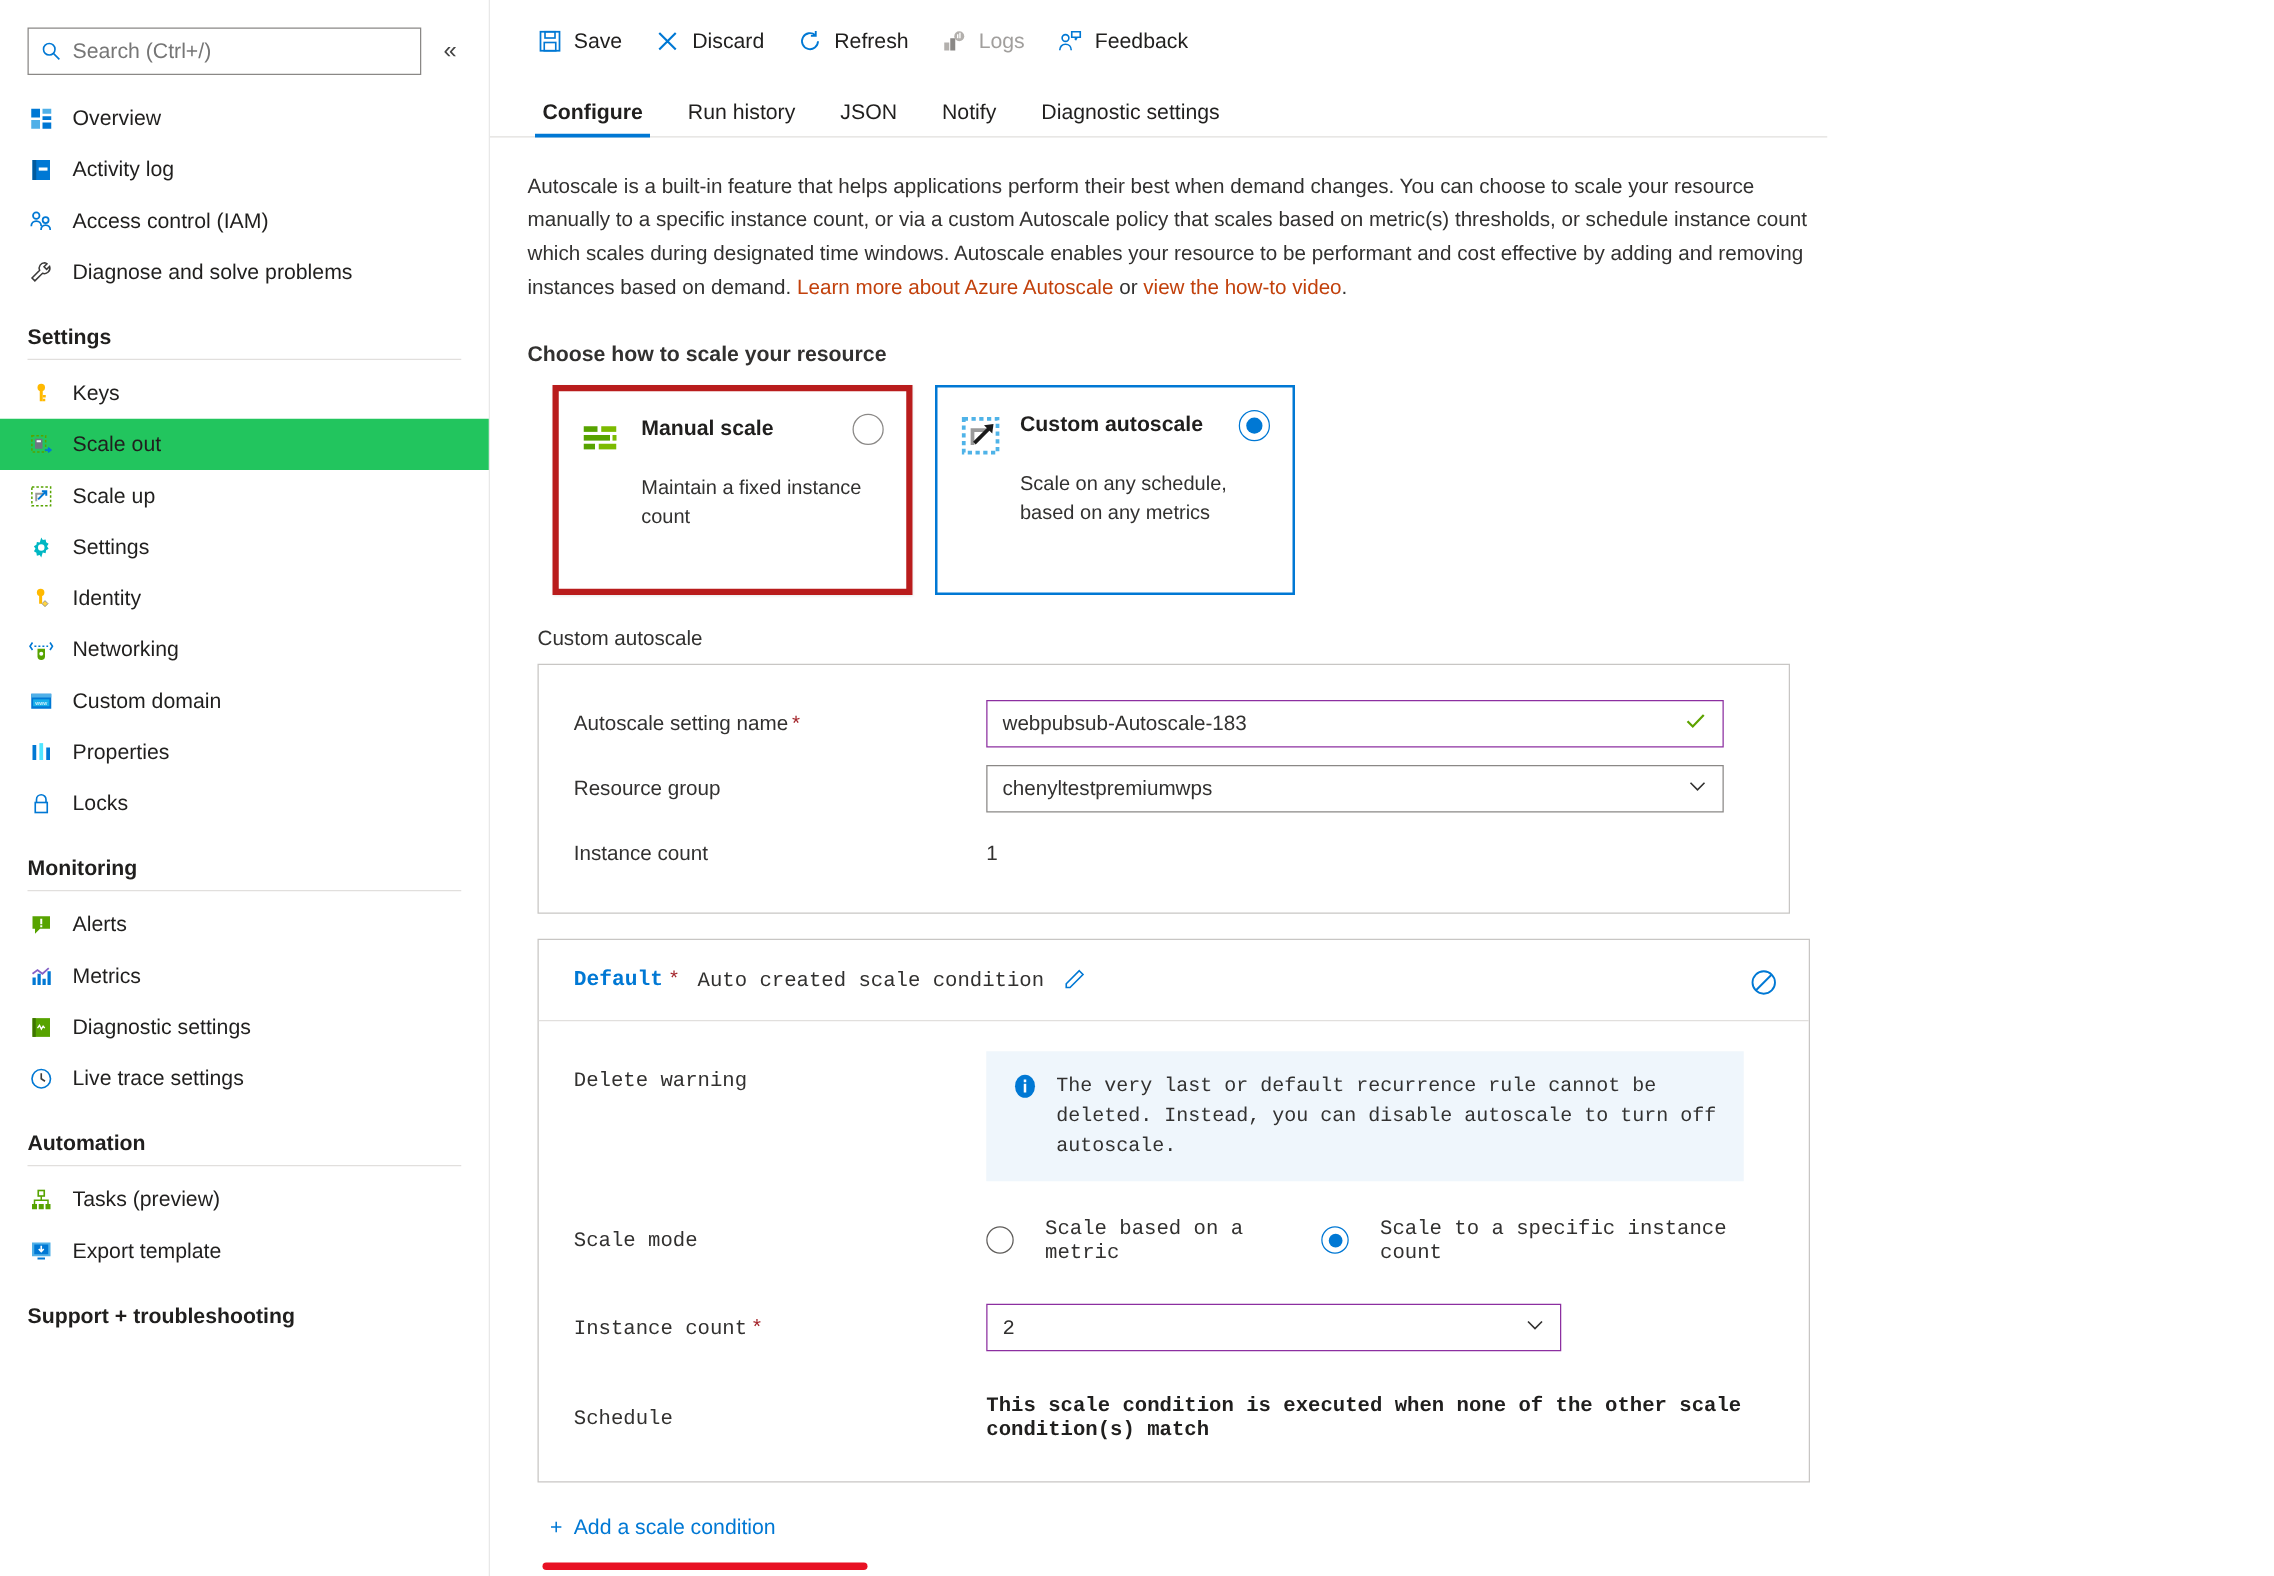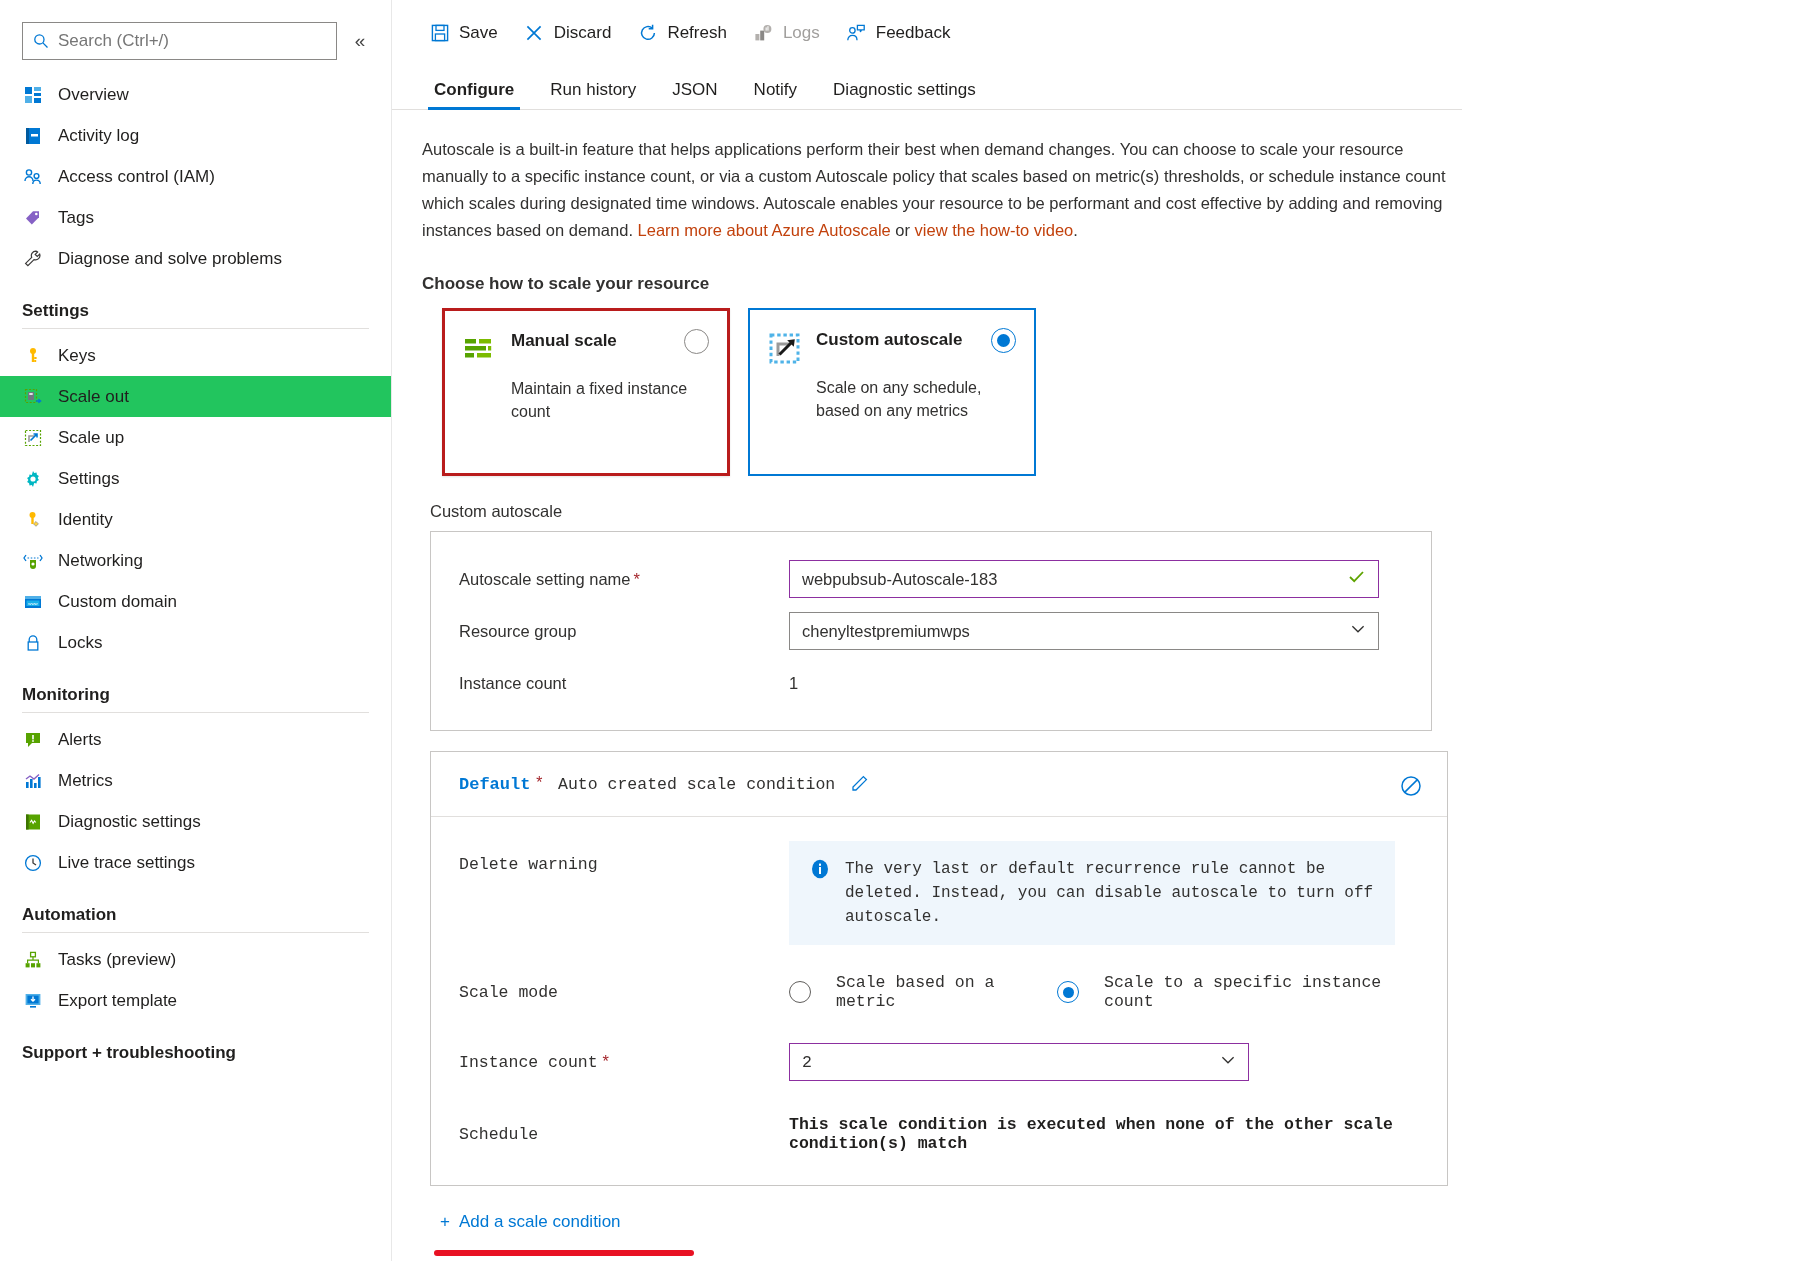--- a/index.html
+++ b/index.html
@@ -74,21 +74,21 @@
   .intro {
     font-size:16.5px; line-height:27px; color:#323130; max-width:1240px;
     margin-left: 6px;
   }
   .lnk { color:#c2410c; cursor:pointer; }
 
   .sec-title { font-size:17px; font-weight:bold; margin: 30px 0 14px 6px; }
 
   .cards { display:flex; gap:18px; margin-left:26px; }
   .card {
-    width:288px; height:168px; background:#fff; border:3px solid #b91c1c;
+    width:288px; height:168px; background:#fff; border:5px solid #b91c1c;
     padding: 20px 18px 0 18px; position:relative; cursor:pointer;
     box-shadow: 0 1px 2px rgba(0,0,0,.10);
   }
   .card.selected { border:2px solid #0078d4; box-shadow:none; }
   .card-top { display:flex; align-items:flex-start; gap:14px; }
   .card-ico { width:34px; height:34px; flex:0 0 34px; margin-top:2px; }
   .card-title { font-size:17px; font-weight:bold; color:#201f1e; }
   .card-desc { font-size:16px; line-height:23px; color:#323130; margin: 10px 0 0 48px; }
   .radio-ring {
     position:absolute; right:18px; top:18px; width:25px; height:25px; border-radius:50%;
@@ -208,29 +208,20 @@
           <svg width="20" height="20" viewBox="0 0 20 20">
               <circle cx="6" cy="5.5" r="2.6" fill="none" stroke="#0078d4" stroke-width="1.4"></circle>
               <path d="M2 14c0-2.6 1.9-4.2 4-4.2s4 1.6 4 4.2" fill="none" stroke="#0078d4" stroke-width="1.4"></path>
               <circle cx="13.5" cy="9" r="2.4" fill="none" stroke="#0078d4" stroke-width="1.4"></circle>
               <path d="M9.8 17c0-2.4 1.7-3.9 3.7-3.9s3.7 1.5 3.7 3.9" fill="none" stroke="#0078d4" stroke-width="1.4"></path>
             </svg>
         </span>
         <span class="nav-label">Access control (IAM)</span>
       </div>
 
-      <div class="nav-item">
-        <span class="nav-ico">
-          <svg width="20" height="20" viewBox="0 0 20 20">
-              <path d="M3 10.5L10 3.2h6v6l-7.2 7.3z" fill="#8661c5"></path>
-              <circle cx="13.3" cy="6" r="1.3" fill="#fff"></circle>
-            </svg>
-        </span>
-        <span class="nav-label">Tags</span>
-      </div>
 
       <div class="nav-item">
         <span class="nav-ico">
           <svg width="20" height="20" viewBox="0 0 20 20">
               <path d="M12.8 2.2a4.4 4.4 0 00-4.1 6.1L2.6 14.4l2.3 2.3 6.1-6.1a4.4 4.4 0 005.7-5.5l-2.4 2.4-2.1-2.1 2.4-2.4a4.4 4.4 0 00-1.8-.8z" fill="none" stroke="#3b3a39" stroke-width="1.2"></path>
             </svg>
         </span>
         <span class="nav-label">Diagnose and solve problems</span>
       </div>
 
@@ -301,20 +292,30 @@
       <div class="nav-item">
         <span class="nav-ico">
           <svg width="20" height="20" viewBox="0 0 20 20">
               <rect x="2" y="4" width="16" height="12" fill="#0078d4"></rect>
               <rect x="2" y="4" width="16" height="3" fill="#50b0e8"></rect>
               <rect x="3.5" y="8.5" width="13" height="5.5" fill="#18b0ea"></rect>
               <text x="10" y="13" font-size="4.4" fill="#fff" text-anchor="middle" font-family="Liberation Sans">www</text>
             </svg>
         </span>
         <span class="nav-label">Custom domain</span>
+      </div>
+      <div class="nav-item">
+        <span class="nav-ico">
+          <svg width="20" height="20" viewBox="0 0 20 20">
+              <rect x="3" y="4" width="3" height="12" fill="#0078d4"></rect>
+              <rect x="8.5" y="2.5" width="3" height="13.5" fill="#50e6ff"></rect>
+              <rect x="14" y="6" width="3" height="10" fill="#0078d4"></rect>
+            </svg>
+        </span>
+        <span class="nav-label">Properties</span>
       </div>
       <div class="nav-item">
         <span class="nav-ico">
           <svg width="20" height="20" viewBox="0 0 20 20">
               <path d="M6.2 9V6.6a3.8 3.8 0 017.6 0V9" fill="none" stroke="#0078d4" stroke-width="1.3"></path>
               <rect x="5.2" y="9" width="9.6" height="8" fill="none" stroke="#0078d4" stroke-width="1.3"></rect>
             </svg>
         </span>
         <span class="nav-label">Locks</span>
       </div>

